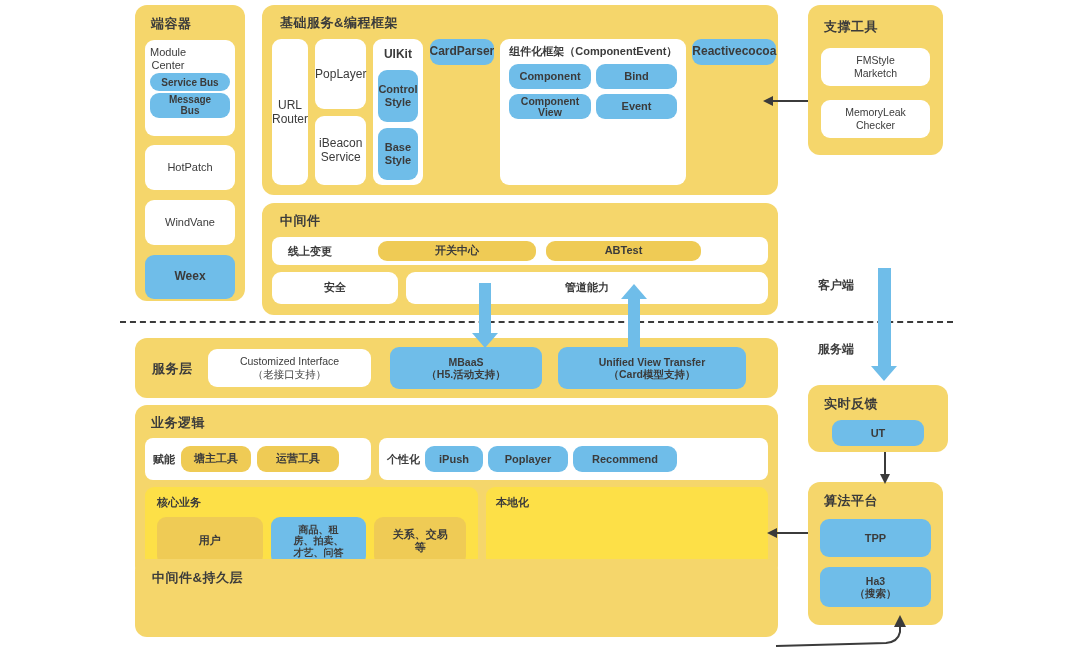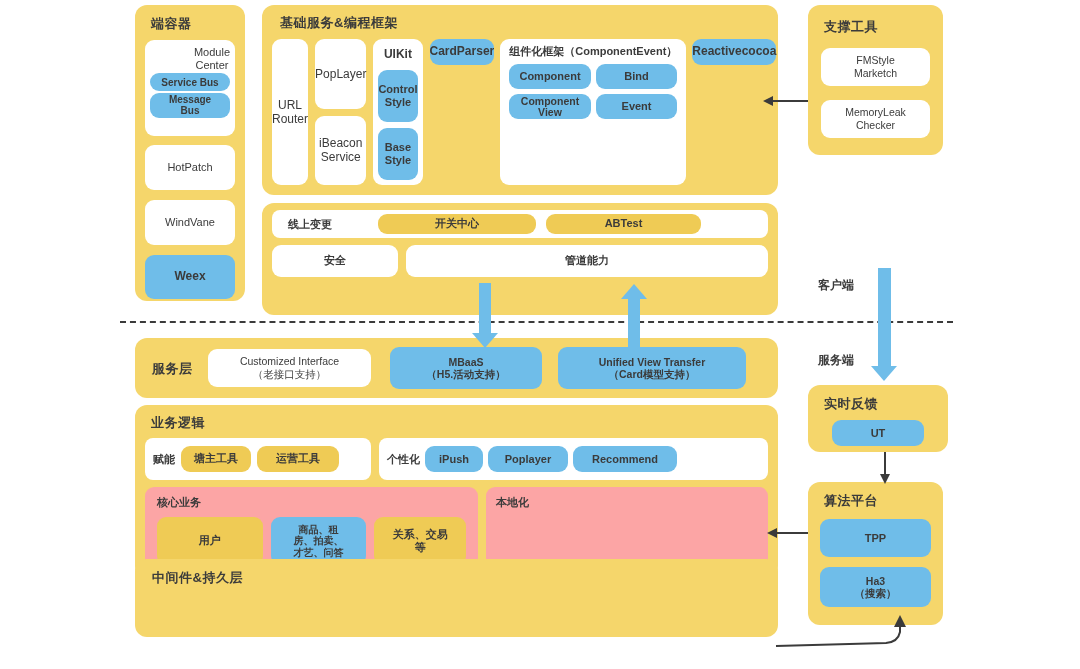--- a/index.html
+++ b/index.html
@@ -13,21 +13,21 @@
   .bpill{background:#6FBDE9;border-radius:9px;display:flex;align-items:center;justify-content:center;
          text-align:center;white-space:pre-line;line-height:1.15;font-size:11px;font-weight:700}
   .ypill{background:#EFCB55;border-radius:9px;display:flex;align-items:center;justify-content:center;
          text-align:center;white-space:pre-line;line-height:1.2;font-size:11px;font-weight:700}
   .lbl{font-size:11px;font-weight:700;white-space:nowrap}
 
   
   #panel-terminal{left:135px;top:5px;width:110px;height:296px;padding:8px 10px}
   #panel-terminal .ptitle{margin:2px 0 7px 6px}
   .mc-card{background:#fff;border-radius:9px;height:96px;display:flex;flex-direction:column;
-           align-items:flex-end;padding:6px 5px 5px;gap:2px}
+           align-items:flex-start;padding:6px 5px 5px;gap:2px}
   .mc-label{font-size:11px;line-height:1.15;text-align:center;white-space:pre-line}
   .mc-card .bpill{width:100%;font-size:10px}
   #pill-service-bus{height:18px}
   #pill-message-bus{height:25px;line-height:1.05}
 
   
   #panel-foundation{left:262px;top:5px;width:516px;height:190px;padding:7px 10px}
   #panel-foundation .ptitle{margin:2px 0 7px 8px}
   .f-row{display:flex;gap:7px;height:146px}
   .uikit-box{width:88px;background:#fff;border-radius:9px;padding:5px;display:flex;flex-direction:column;gap:6px}
@@ -49,21 +49,21 @@
 
   
   #panel-service{left:135px;top:338px;width:643px;height:60px}
 
   
   #panel-business{left:135px;top:405px;width:643px;height:173px;padding:7px 10px}
   #panel-business .ptitle{margin:2px 0 6px 6px}
   .bz-row1{display:flex;gap:8px;height:42px}
   .bz-group{background:#fff;border-radius:8px;display:flex;align-items:center;padding:0 8px;gap:6px}
   .bz-row2{display:flex;gap:8px;margin-top:7px;height:89px}
-  .bz-block{background:#fca5a5;border-radius:9px;padding:8px 12px}
+  .bz-block{background:#fde047;border-radius:9px;padding:8px 12px}
   .bz-block .lbl{display:block;margin-bottom:7px}
   .bz-pills{display:flex;gap:8px}
 
   
   #panel-persistence{left:135px;top:559px;width:643px;height:78px;padding:8px 13px}
   #panel-persistence .ptitle{margin:2px 0 8px 4px}
   .ps-row{display:flex;gap:10px}
   .ps-row .wcard{flex:1;height:30px}
 
   
@@ -135,20 +135,21 @@
 View</div>
           <div class="bpill">Event</div>
         </div>
       </div>
       <div class="bpill" style="height:26px;font-size:12px">Reactivecocoa</div>
     </div>
   </div>
 </div>
 
 <div class="panel" id="panel-middleware">
+  <div class="ptitle">中间件</div>
   <div class="mw-row1">
     <span class="lbl">线上变更</span>
     <div class="ypill" style="width:158px;height:20px;margin-left:46px">开关中心</div>
     <div class="ypill" style="width:155px;height:20px;margin-left:10px">ABTest</div>
   </div>
   <div class="mw-row2">
     <div class="wcard" style="width:126px;height:32px;font-weight:700">安全</div>
     <div class="wcard" style="flex:1;height:32px;font-weight:700">管道能力</div>
   </div>
 </div>
@@ -156,21 +157,21 @@
 <div class="panel" id="panel-support">
   <div class="ptitle">支撑工具</div>
   <div class="wcard">FMStyle
 Marketch</div>
   <div class="wcard" style="margin-top:14px">MemoryLeak
 Checker</div>
 </div>
 
 <div class="side-label" style="left:818px;top:277px">客户端</div>
 <div id="divider"></div>
-<div class="side-label" style="left:818px;top:352px">服务端</div>
+<div class="side-label" style="left:818px;top:341px">服务端</div>
 
 <div class="panel" id="panel-service">
   <div class="ptitle abs" style="left:17px;top:22px">服务层</div>
   <div class="wcard abs" style="left:73px;top:11px;width:163px;height:38px;font-size:10.5px">Customized Interface
 （老接口支持）</div>
   <div class="bpill abs" style="left:255px;top:9px;width:152px;height:42px;font-size:10.5px">MBaaS
 （H5.活动支持）</div>
   <div class="bpill abs" style="left:423px;top:9px;width:188px;height:42px;font-size:10.5px">Unified View Transfer
 （Card模型支持）</div>
 </div>

